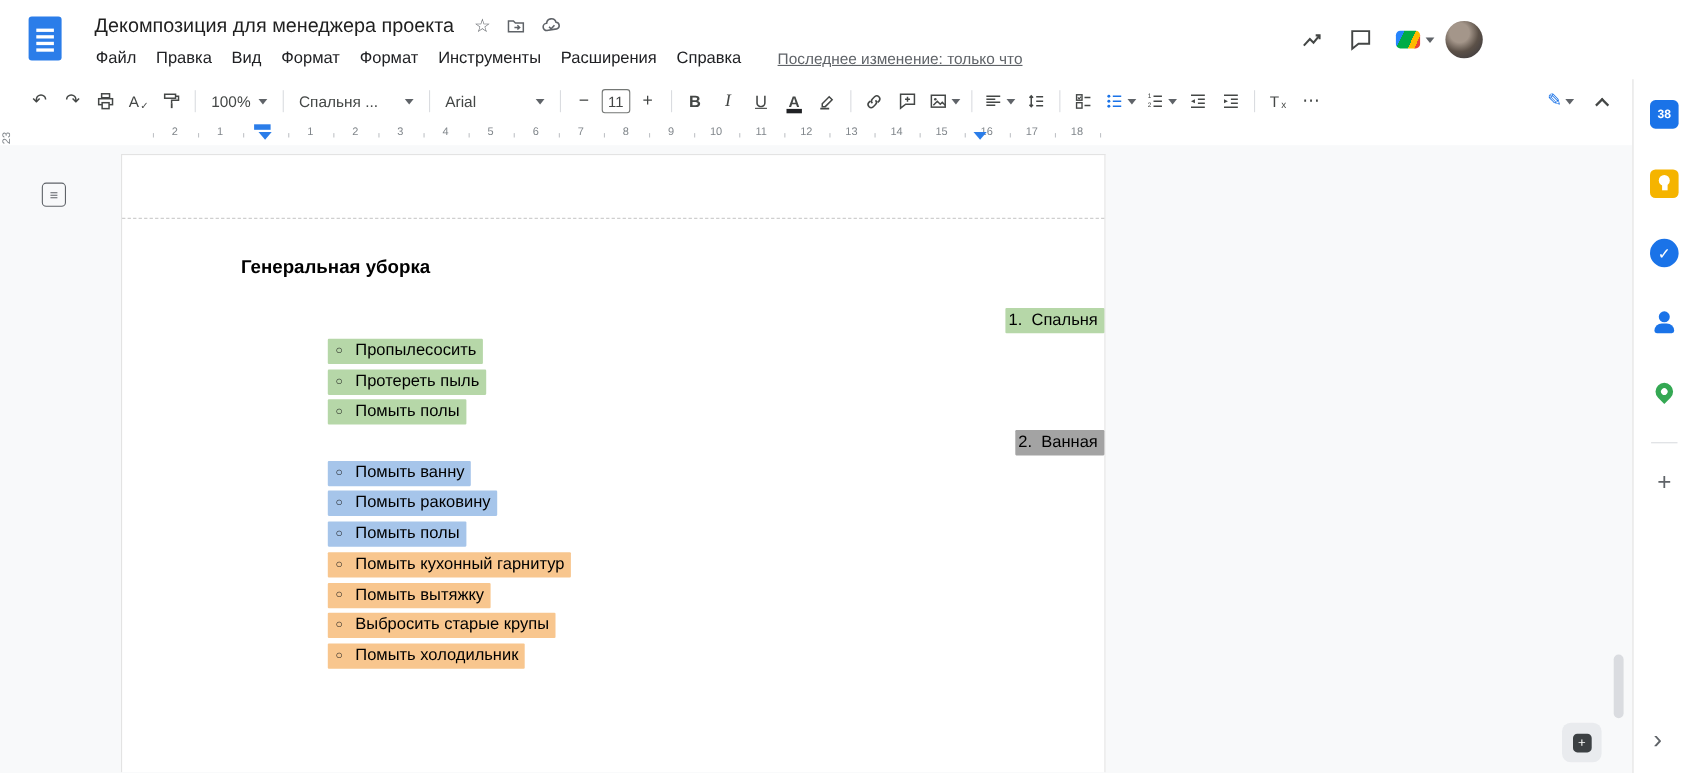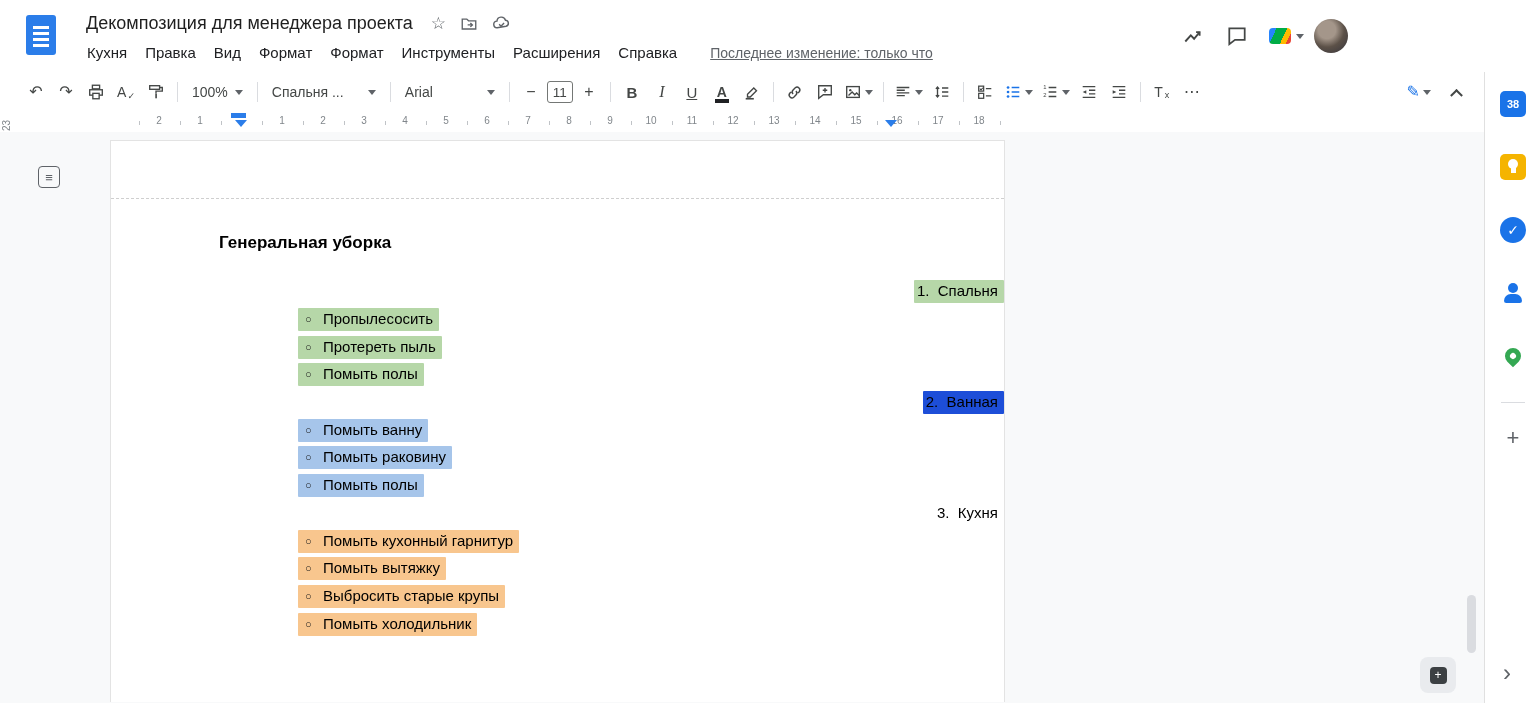--- a/index.html
+++ b/index.html
@@ -128,21 +128,21 @@
     <span class="hdr-glyph">
       <svg width="19" height="19" viewBox="0 0 20 20">
           <path d="M5.5 14.5a3.5 3.5 0 01-.3-7 4.6 4.6 0 019-.9 3.2 3.2 0 01.6 6.3z" fill="none" stroke="#5f6368" stroke-width="1.5"></path>
           <path d="M7.5 10.8l2 2 3.2-3.4" fill="none" stroke="#5f6368" stroke-width="1.5"></path>
         </svg>
     </span>
   </div>
 
   <div class="menu-row">
     <span style="display:flex;">
-        <span class="menu-item">Кухня</span>
+        <span class="menu-item">Файл</span>
         <span class="menu-item">Правка</span>
         <span class="menu-item">Вид</span>
         <span class="menu-item">Формат</span>
         <span class="menu-item">Формат</span>
         <span class="menu-item">Инструменты</span>
         <span class="menu-item">Расширения</span>
         <span class="menu-item">Справка</span>
       </span>
     <span class="last-edited">Последнее изменение: только что</span>
   </div>
@@ -356,33 +356,30 @@
         <div class="doc-line bullet-line">
           <span class="hl" style="background: rgb(182, 215, 168);"><span class="bullet">○</span>Пропылесосить</span>
         </div>
         <div class="doc-line bullet-line">
           <span class="hl" style="background: rgb(182, 215, 168);"><span class="bullet">○</span>Протереть пыль</span>
         </div>
         <div class="doc-line bullet-line">
           <span class="hl" style="background: rgb(182, 215, 168);"><span class="bullet">○</span>Помыть полы</span>
         </div>
         <div class="doc-line num-line">
-          <span class="hl" style="background: #1d4ed8;">2.&nbsp;&nbsp;Ванная</span>
+          <span class="hl" style="background: #a3a3a3;">2.&nbsp;&nbsp;Ванная</span>
         </div>
         <div class="doc-line bullet-line">
           <span class="hl" style="background: rgb(166, 197, 234);"><span class="bullet">○</span>Помыть ванну</span>
         </div>
         <div class="doc-line bullet-line">
           <span class="hl" style="background: rgb(166, 197, 234);"><span class="bullet">○</span>Помыть раковину</span>
         </div>
         <div class="doc-line bullet-line">
           <span class="hl" style="background: rgb(166, 197, 234);"><span class="bullet">○</span>Помыть полы</span>
-        </div>
-        <div class="doc-line num-line">
-          <span class="hl">3.&nbsp;&nbsp;Кухня</span>
         </div>
         <div class="doc-line bullet-line">
           <span class="hl" style="background: rgb(248, 198, 142);"><span class="bullet">○</span>Помыть кухонный гарнитур</span>
         </div>
         <div class="doc-line bullet-line">
           <span class="hl" style="background: rgb(248, 198, 142);"><span class="bullet">○</span>Помыть вытяжку</span>
         </div>
         <div class="doc-line bullet-line">
           <span class="hl" style="background: rgb(248, 198, 142);"><span class="bullet">○</span>Выбросить старые крупы</span>
         </div>

